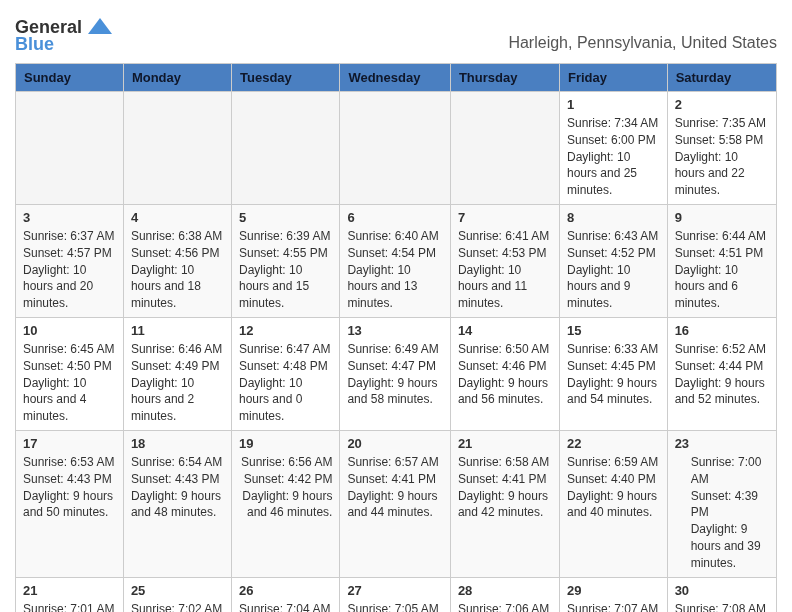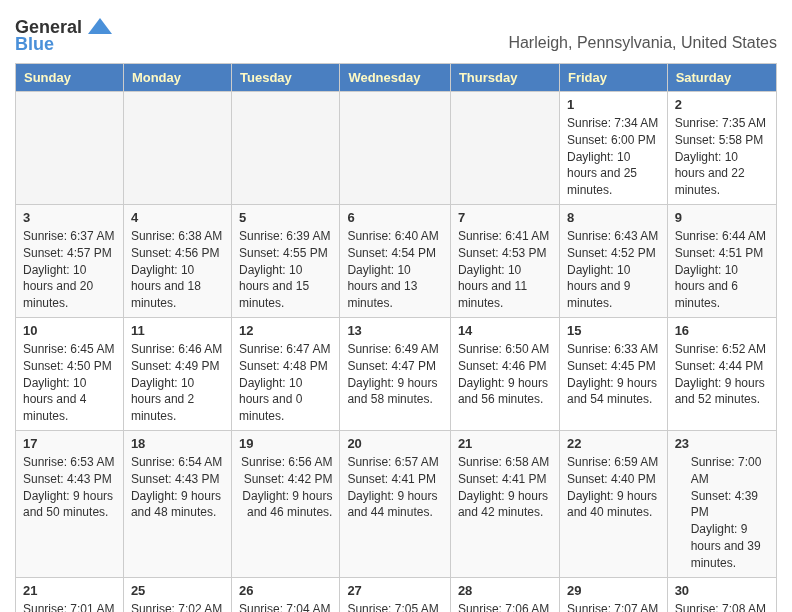--- a/index.html
+++ b/index.html
@@ -5,21 +5,21 @@
     * { box-sizing: border-box; margin: 0; padding: 0; }
     body { font-family: Arial, sans-serif; background: #fff; width: 792px; min-height: 612px; }
     .page { width: 792px; padding: 16px 15px; }
     .header-row { display: flex; align-items: flex-start; justify-content: space-between; margin-bottom: 8px; }
     .logo { display: flex; flex-direction: column; align-items: flex-start; }
     .logo-text { display: flex; align-items: center; gap: 2px; }
     .title-block { text-align: right; }
     .month-title { font-size: 36px; color: #333; font-weight: normal; }
     .location { font-size: 16px; color: #555; margin-top: 18px; }
     table { width: 100%; border-collapse: collapse; }
-    th { background: #4a7fc1; color: #fef9c3; text-align: left; padding: 6px 8px; font-size: 13px; font-weight: bold; border: 1px solid #ccc; }
+    th { background: #4a7fc1; color: #0f172a; text-align: left; padding: 6px 8px; font-size: 13px; font-weight: bold; border: 1px solid #ccc; }
     td { border: 1px solid #ccc; vertical-align: top; padding: 5px 7px; font-size: 11px; color: #333; background: #fff; min-height: 80px; width: 113px; }
     td.empty { background: #f5f5f5; }
     .day-num { font-size: 13px; font-weight: bold; margin-bottom: 3px; }
     .day-info { font-size: 12px; line-height: 1.4; color: #333; }
     tr:nth-child(even) td { background: #f9f9f9; }
     tr:nth-child(even) td.empty { background: #f0f0f0; }
   </style>
 </head>
 <body>
 

